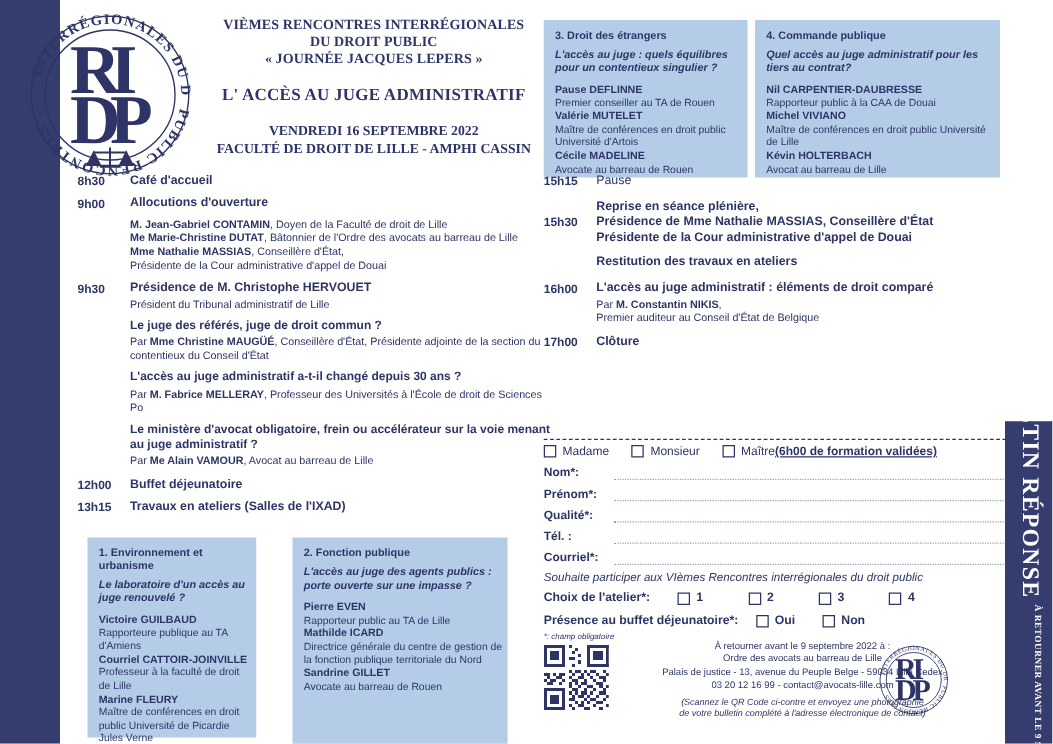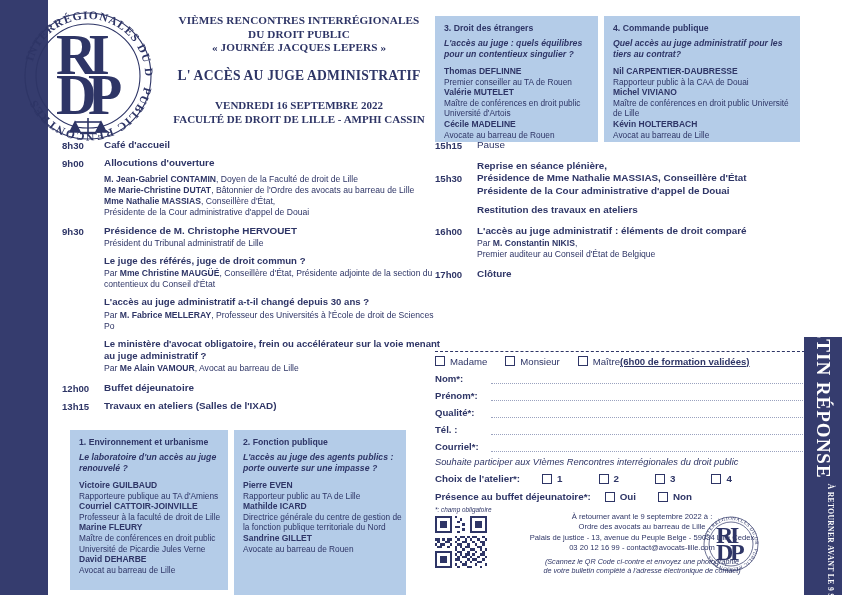--- a/index.html
+++ b/index.html
@@ -61,21 +61,21 @@
   .qtitle{font-size:9.6px;font-weight:bold;line-height:12.4px;margin-top:6px;}
   .qby{font-size:8.6px;line-height:11px;margin-top:1px;}
 
   
   .wbox{background:#b4cce8;position:absolute;padding:7px 4px 8px 9px;box-sizing:border-box;}
   .wnum{font-size:8.7px;font-weight:bold;color:#2e3566;margin-bottom:5px;}
   .wq{font-size:8.7px;font-weight:bold;font-style:italic;color:#2e3566;line-height:11px;margin-bottom:6px;}
   .wname{font-size:8.5px;font-weight:bold;color:#2e3566;line-height:10.6px;}
   .wrole{font-size:8.3px;color:#2e3566;line-height:10.6px;}
 
-  #wbox1{left:70px;top:430px;width:158px;height:160px;}
+  #wbox1{left:70px;top:430px;width:135px;height:160px;}
   #wbox2{left:234px;top:430px;width:172px;height:180px;}
   #wbox3{left:435px;top:16px;width:163px;height:126px;}
   #wbox4{left:604px;top:16px;width:196px;height:126px;}
 
   
   .prog2{position:absolute;left:435px;top:139px;width:372px;}
 
   
   .dashed{position:absolute;left:435px;top:351px;width:370px;border-top:1px dashed #2e3566;}
 
@@ -237,21 +237,21 @@
     <div class="wrole">Rapporteur public au TA de Lille</div>
     <div class="wname">Mathilde ICARD</div>
     <div class="wrole">Directrice générale du centre de gestion de la fonction publique territoriale du Nord</div>
     <div class="wname">Sandrine GILLET</div>
     <div class="wrole">Avocate au barreau de Rouen</div>
   </div>
 
   <div class="wbox" id="wbox3">
     <div class="wnum">3. Droit des étrangers</div>
     <div class="wq">L'accès au juge : quels équilibres pour un contentieux singulier ?</div>
-    <div class="wname">Thomas DEFLINNE</div>
+    <div class="wname">Pause DEFLINNE</div>
     <div class="wrole">Premier conseiller au TA de Rouen</div>
     <div class="wname">Valérie MUTELET</div>
     <div class="wrole">Maître de conférences en droit public Université d'Artois</div>
     <div class="wname">Cécile MADELINE</div>
     <div class="wrole">Avocate au barreau de Rouen</div>
   </div>
 
   <div class="wbox" id="wbox4">
     <div class="wnum">4. Commande publique</div>
     <div class="wq">Quel accès au juge administratif pour les tiers au contrat?</div>

